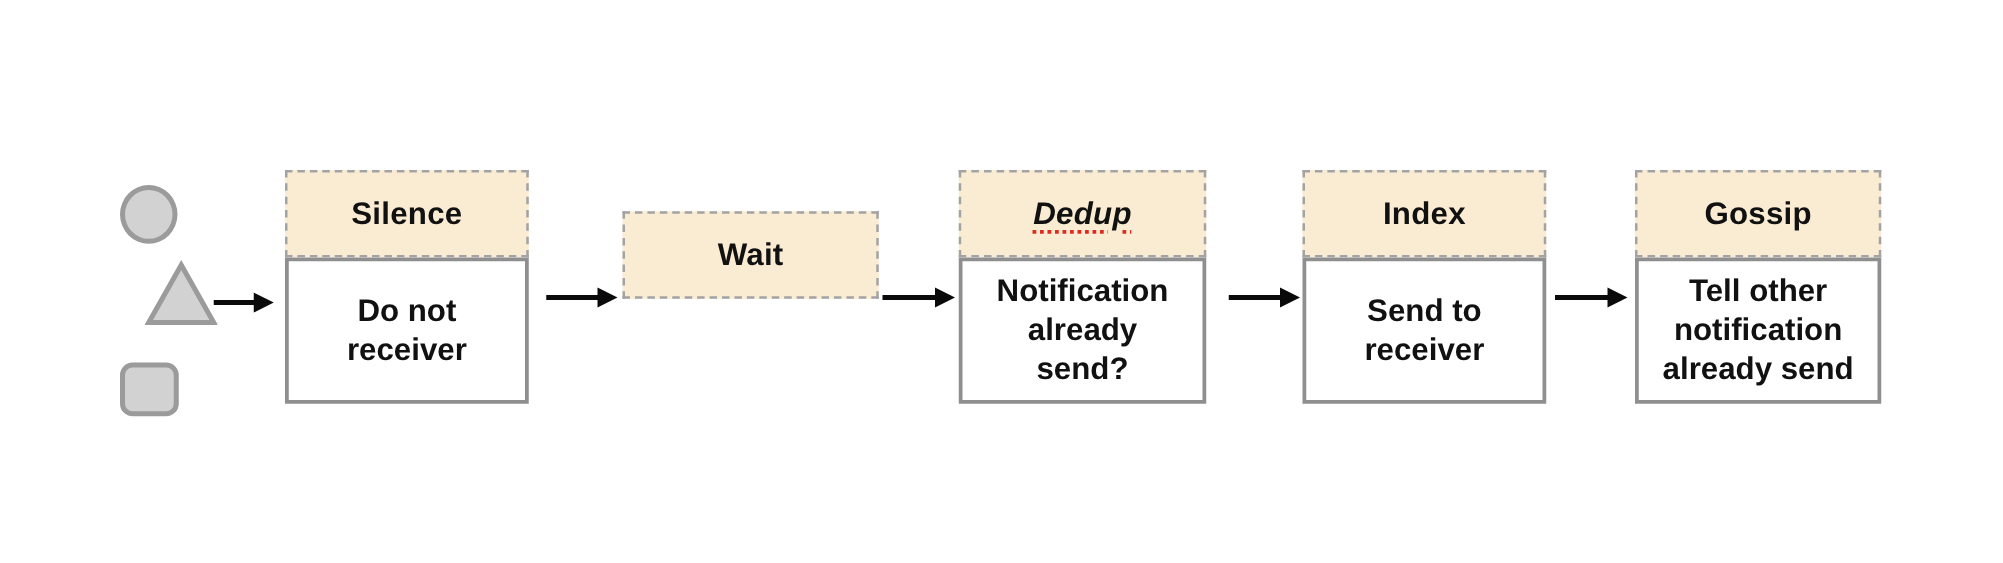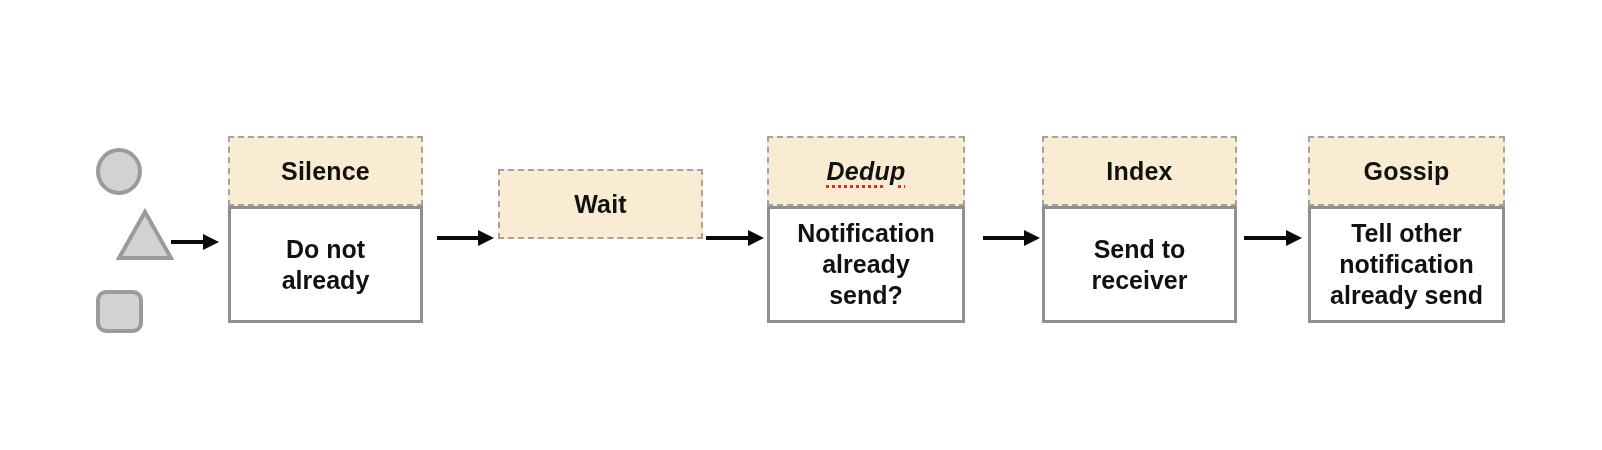--- a/index.html
+++ b/index.html
@@ -155,21 +155,21 @@
       <div class="line"></div>
       <div class="head"></div>
     </div>
 
   <div class="stage stage-1">
     <div class="stage-header">
       <span class="stage-title">Silence</span>
     </div>
     <div class="stage-body">
       <span class="stage-desc">Do not
-already</span>
+receiver</span>
     </div>
   </div>
 
   <div class="stage stage-2">
     <div class="stage-header">
       <span class="stage-title">Wait</span>
     </div>
   </div>
 
   <div class="stage stage-3">

